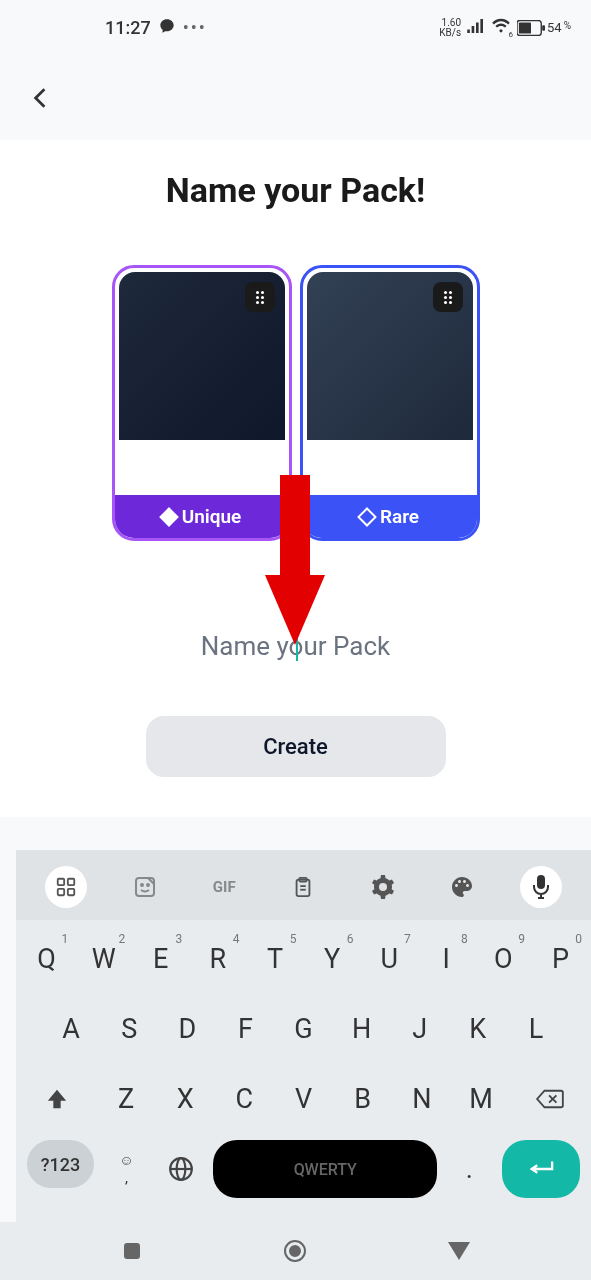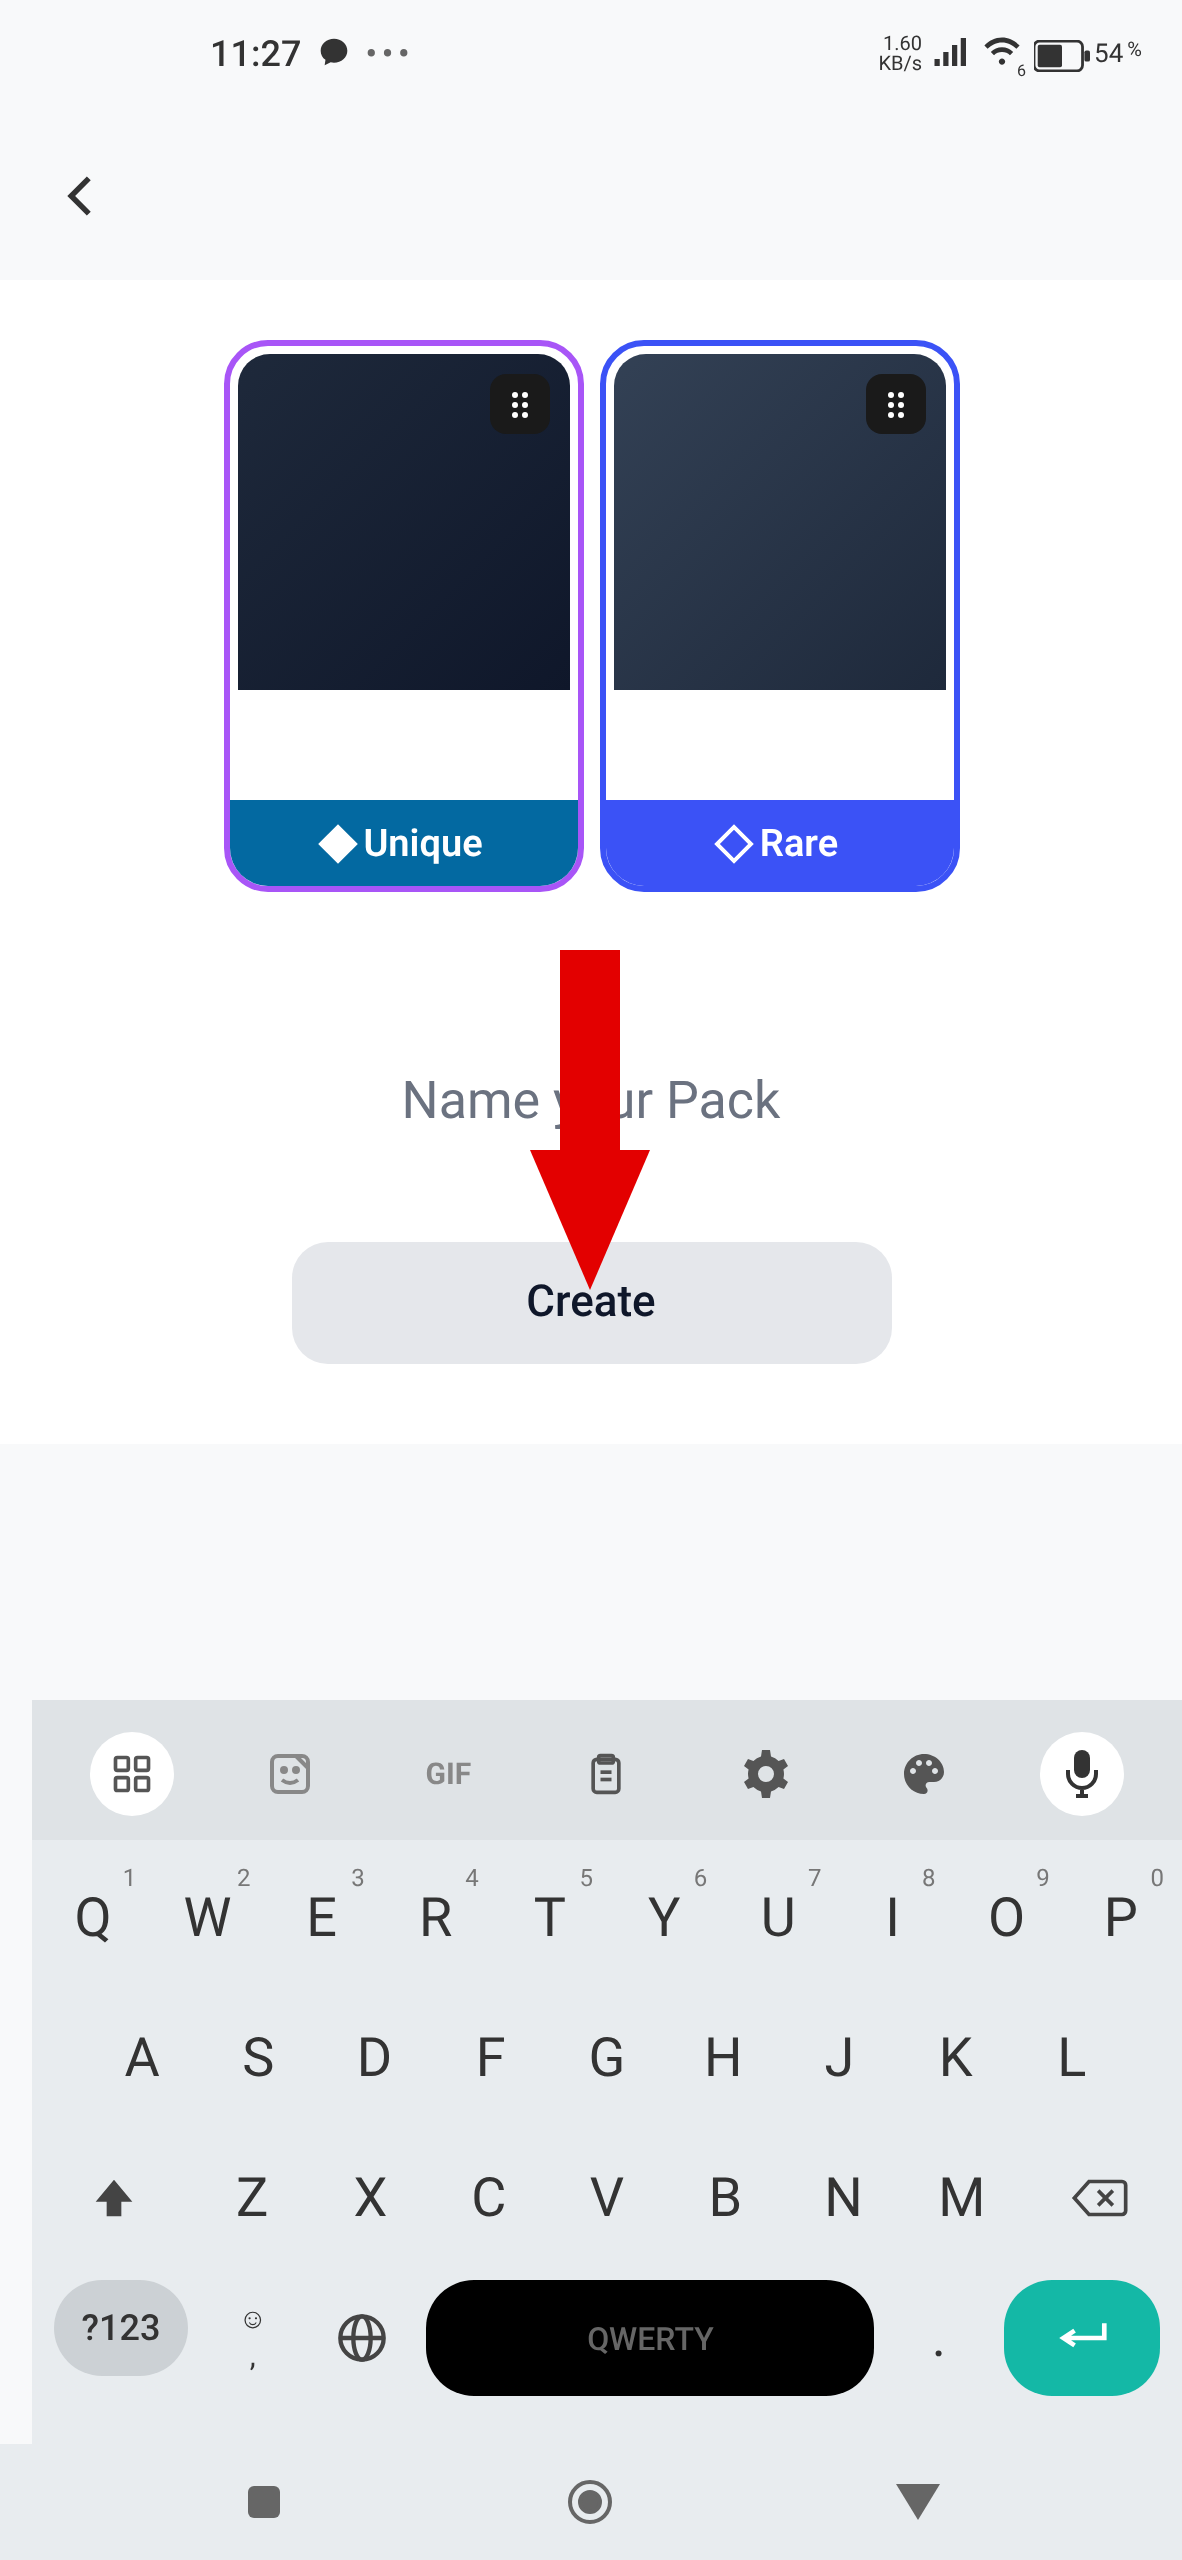--- a/index.html
+++ b/index.html
@@ -25,21 +25,21 @@
     .card.common { border-color: #f97316; }
     .card-img { width: 100%; height: 168px; background-size: cover; background-position: center; position: relative; border-radius: 16px 16px 0 0; margin: 4px 4px 0 4px; width: calc(100% - 8px); }
     .card-img-1 { background: linear-gradient(135deg, #1e293b, #0f172a), radial-gradient(circle at 30% 30%, #ec4899 0%, transparent 40%), radial-gradient(circle at 70% 60%, #06b6d4 0%, transparent 40%); background-blend-mode: normal, screen, screen; }
     .card-img-2 { background: linear-gradient(135deg, #334155, #1e293b), radial-gradient(circle at 30% 40%, #f472b6 0%, transparent 35%), radial-gradient(circle at 75% 55%, #60a5fa 0%, transparent 35%); background-blend-mode: normal, screen, screen; }
     .card-img-3 { background: radial-gradient(circle at 50% 30%, #f59e0b 0%, #7c2d12 35%, #1c1917 80%); }
     .card-drag { position: absolute; top: 10px; right: 10px; width: 30px; height: 30px; background: #1a1a1a; border-radius: 8px; display: flex; align-items: center; justify-content: center; color: #fff; }
     .drag-dots { display: grid; grid-template-columns: repeat(2, 3px); gap: 2px; }
     .drag-dots span { width: 3px; height: 3px; background: #fff; border-radius: 50%; }
     .card-spacer { height: 55px; background: #fff; }
     .card-footer { padding: 10px; text-align: center; color: #fff; font-size: 19px; font-weight: 600; display: flex; align-items: center; justify-content: center; gap: 6px; }
-    .card.unique .card-footer { background: #0369a1; }
+    .card.unique .card-footer { background: #6d28d9; }
     .card.rare .card-footer { background: #3b52f6; }
     .card.common .card-footer { background: #f97316; }
     .rarity-icon { width: 14px; height: 14px; background: #fff; transform: rotate(45deg); }
     .rarity-icon.outline { background: transparent; border: 2px solid #fff; }
     
     .input-area { text-align: center; position: relative; }
     .pack-input { font-size: 26px; color: #6b7280; text-align: center; border: none; background: transparent; width: 100%; padding: 10px; outline: none; }
     .pack-input::placeholder { color: #6b7280; }
     .cursor-mark { position: absolute; left: 50%; top: 8px; width: 2px; height: 32px; background: #14b8a6; }
     
@@ -116,20 +116,21 @@
 
 <div class="nav-bar">
   <div class="back-btn">
     <svg width="14" height="22" viewBox="0 0 12 20" fill="none" stroke="#333" stroke-width="2.5">
         <path d="M10 2 L2 10 L10 18"></path>
       </svg>
   </div>
 </div>
 
 <div class="content">
+  <h1 class="title">Name your Pack!</h1>
 
   <div class="cards-row">
     <div class="card unique">
       <div class="card-img card-img-1">
         <div class="card-drag">
           <div class="drag-dots">
               <span></span>
               <span></span>
               <span></span>
               <span></span>

